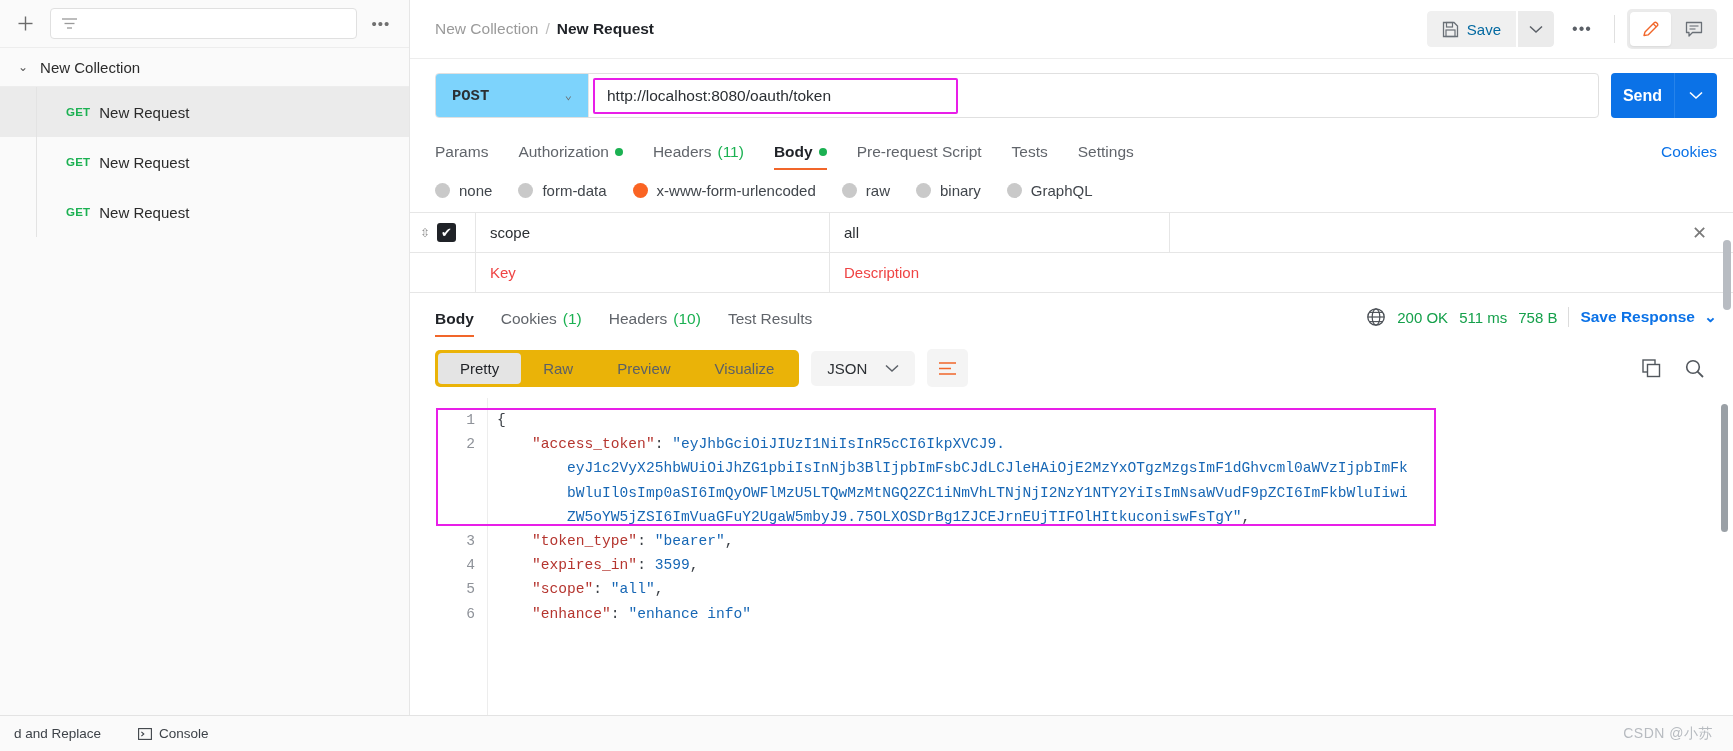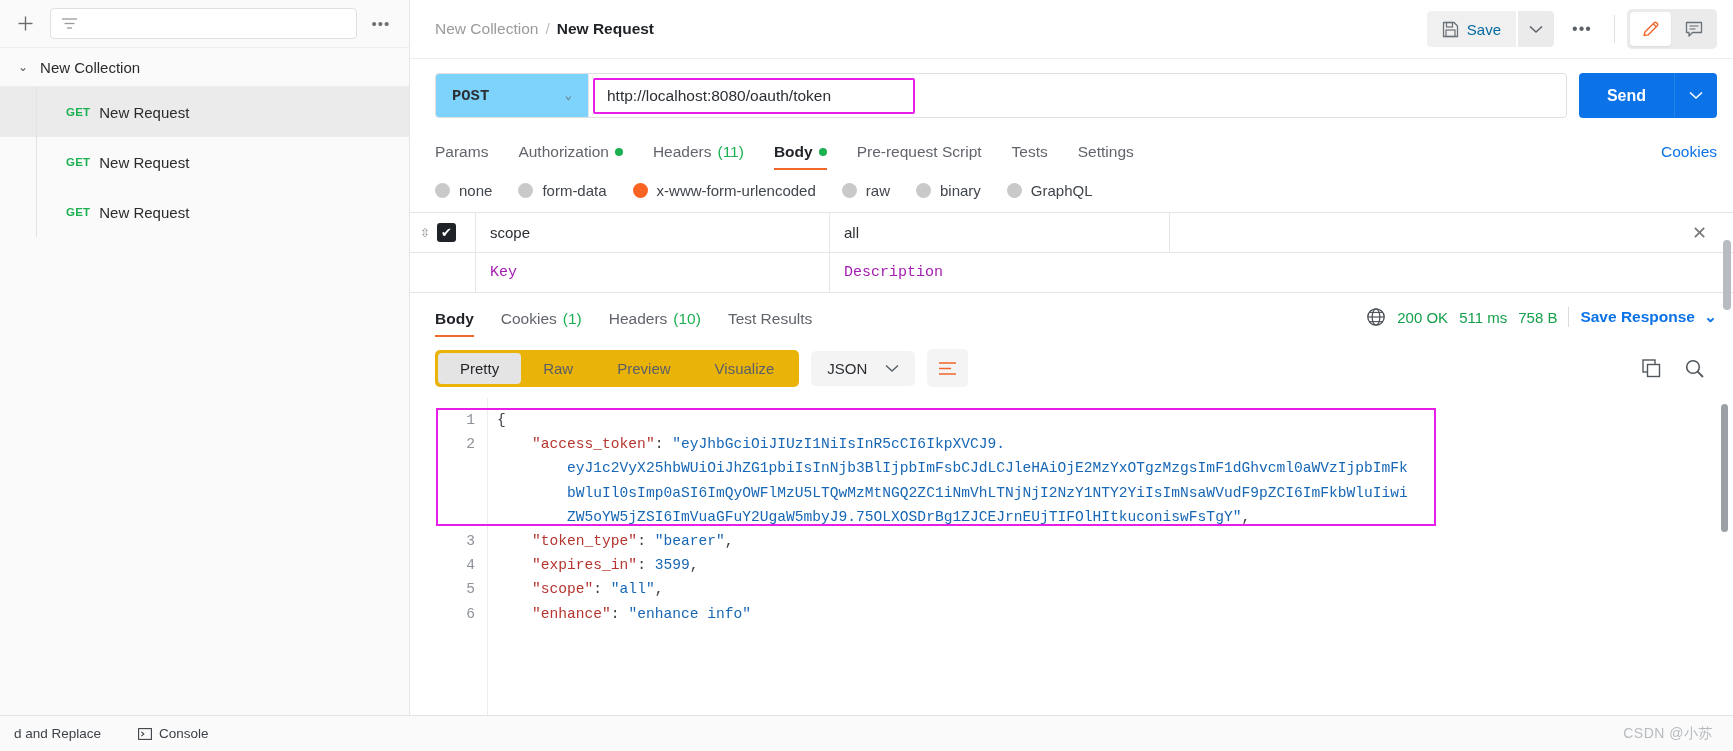--- a/index.html
+++ b/index.html
@@ -102,27 +102,27 @@
   }
   .method-sel {
     width: 153px; display: flex; align-items: center; justify-content: space-between;
     padding: 0 16px; background: #7dd3fc; border-right: 1px solid #e6e6e6;
     font-size: 15.5px; font-weight: 700; color: #2b2f33; cursor: pointer; border-radius: 3px 0 0 3px; font-family: Liberation Mono, monospace;
   }
   .method-sel .chev { font-weight: 400; color: #6a6a6a; }
   .url-wrap { flex: 1; display: flex; align-items: center; padding: 0 4px; }
   .url-input {
     border: 2px solid #e81ee8; border-radius: 2px; padding: 7px 12px; font-size: 15.5px;
-    color: #2b2f33; background: #fff; width: 322px; font-family: "Liberation Sans", sans-serif;
+    color: #2b2f33; background: #fff; width: 365px; font-family: "Liberation Sans", sans-serif;
     outline: none;
   }
   .send-group { display: flex; align-items: stretch; }
   .send-btn {
     background: #0b72e7; color: #fff; font-size: 16px; font-weight: 600; border: none;
-    padding: 0 28px; height: 45px; border-radius: 4px 0 0 4px; cursor: pointer;
+    padding: 0 12px; height: 45px; border-radius: 4px 0 0 4px; cursor: pointer;
   }
   .send-caret {
     background: #0b72e7; color: #fff; width: 43px; height: 45px; display: flex;
     align-items: center; justify-content: center; border-radius: 0 4px 4px 0; cursor: pointer;
     border-left: 1px solid #2683ea;
   }
 
   
   .req-tabs {
     display: flex; align-items: flex-end; padding: 0 16px 0 25px; gap: 30px; height: 38px;
@@ -157,21 +157,21 @@
     width: 19px; height: 19px; background: #1f2227; border-radius: 3px; color: #fff;
     display: flex; align-items: center; justify-content: center; font-size: 13px; cursor: pointer;
   }
   .kv-cell {
     display: flex; align-items: center; padding: 0 14px; font-size: 15px; color: #2b2f33;
     border-right: 1px solid #e6e6e6;
   }
   .kv-cell.key { width: 354px; }
   .kv-cell.val { width: 340px; }
   .kv-cell.desc { flex: 1; border-right: none; position: relative; }
-  .ph { color: #a21caf; font-family: Liberation Mono, monospace; }
+  .ph { color: #ef4444; }
   .row-x { position: absolute; right: 26px; color: #7a7a7a; font-size: 18px; cursor: pointer; }
 
   
   .resp { flex: 1; display: flex; flex-direction: column; min-height: 0; }
   .resp-tabs {
     display: flex; align-items: flex-end; padding: 11px 16px 0 25px; gap: 27px; height: 44px;
   }
   .resp-meta { margin-left: auto; display: flex; align-items: center; gap: 11px; padding-bottom: 10px; }
   .globe { color: #4a4f55; display: flex; align-items: center; }
   .m-green { color: #15a04b; font-size: 15px; }

